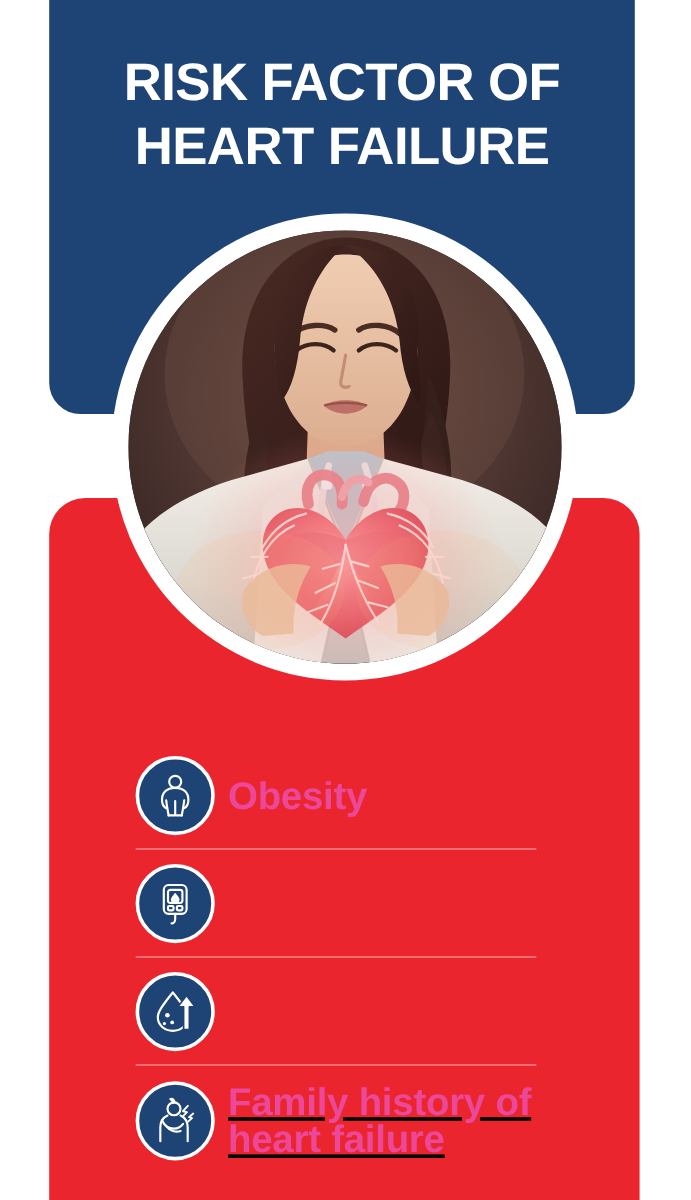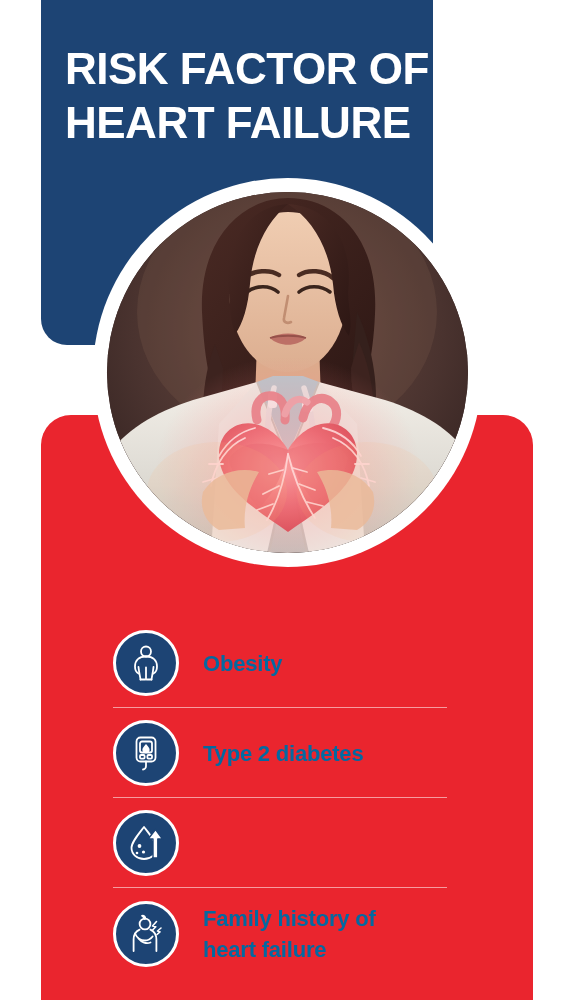--- a/index.html
+++ b/index.html
@@ -5,21 +5,21 @@
   * { margin:0; padding:0; box-sizing:border-box; }
   html,body{ background:#ffffff; }
   body{
     width:576px; height:1000px; position:relative; overflow:hidden;
     font-family:"Liberation Sans", sans-serif;
   }
   .poster{ position:absolute; inset:0; background:#ffffff; }
 
   
   .header-panel{
-    position:absolute; left:41px; top:0; width:392px; height:345px;
+    position:absolute; left:41px; top:0; width:488px; height:345px;
     background:#1d4474;
     border-radius:0 0 26px 26px;
   }
   .title{
     position:absolute; left:0; right:0; top:42px;
     text-align:center; color:#ffffff;
     font-size:44px; line-height:54px; font-weight:bold;
     letter-spacing:-0.5px;
     text-transform:uppercase;
     padding:0 24px;
@@ -51,36 +51,36 @@
   .risk-list{
     position:absolute; left:41px; top:618px; width:492px;
     z-index:6;
   }
   .risk-row{
     position:relative;
     display:flex; align-items:center;
     padding:0 0 0 72px;
     height:90px;
   }
-  .risk-row.tall{ height:92px; }
+  .risk-row.tall{ height:92px;text-decoration:underline; }
   .divider{
     position:absolute; left:72px; width:334px; height:1px;
     background:rgba(255,255,255,0.55);
   }
   .icon-badge{
     flex:0 0 auto;
     width:66px; height:66px; border-radius:50%;
     background:#1d4474;
     border:3px solid #ffffff;
     display:flex; align-items:center; justify-content:center;
   }
   .icon-badge svg{ display:block; }
   .risk-label{
-    margin-left:24px;
-    color:#0369a1; font-size:22px; font-weight:bold;
+    margin-left:11px;
+    color:#ec4899; font-size:32px; font-weight:bold;
     line-height:31px; letter-spacing:-0.2px;
   }
   .risk-label .l2{ display:block; }
 </style>
 </head>
 <body>
 
 <div class="poster">
 
   <div class="header-panel">
@@ -224,21 +224,20 @@
       <span class="icon-badge">
         <svg width="40" height="40" viewBox="0 0 40 40" fill="none" stroke="#ffffff" stroke-width="1.8" stroke-linecap="round" stroke-linejoin="round">
           <rect x="10.5" y="4.5" width="19" height="24" rx="4"></rect>
           <rect x="14" y="8.5" width="12" height="11" rx="2"></rect>
           <path d="M20 11 C22.2 13.6 23.6 15.3 23.6 16.8 C23.6 18.8 22 20.2 20 20.2 C18 20.2 16.4 18.8 16.4 16.8 C16.4 15.3 17.8 13.6 20 11 Z" fill="#ffffff" stroke="none"></path>
           <rect x="14" y="22" width="4.6" height="3.6" rx="1"></rect>
           <rect x="21.4" y="22" width="4.6" height="3.6" rx="1"></rect>
           <path d="M20 28.5 L20 33 C20 35 18.6 36.5 17 36.5"></path>
         </svg>
       </span>
-      <span class="risk-label">Type 2 diabetes</span>
       <span class="divider" style="bottom:0;"></span>
     </div>
 
     <div class="risk-row">
       <span class="icon-badge">
         <svg width="40" height="40" viewBox="0 0 40 40" fill="none" stroke="#ffffff" stroke-width="1.8" stroke-linecap="round" stroke-linejoin="round">
           <path d="M18 4 C25 13 30.5 19.5 30.5 24.8 C30.5 31.3 24.9 36 18 36 C11.1 36 5.5 31.3 5.5 24.8 C5.5 19.5 11 13 18 4 Z"></path>
           <circle cx="13.5" cy="23" r="1.9" fill="#ffffff" stroke="none"></circle>
           <circle cx="17.5" cy="29" r="1.6" fill="#ffffff" stroke="none"></circle>
           <circle cx="11" cy="30" r="1.3" fill="#ffffff" stroke="none"></circle>

